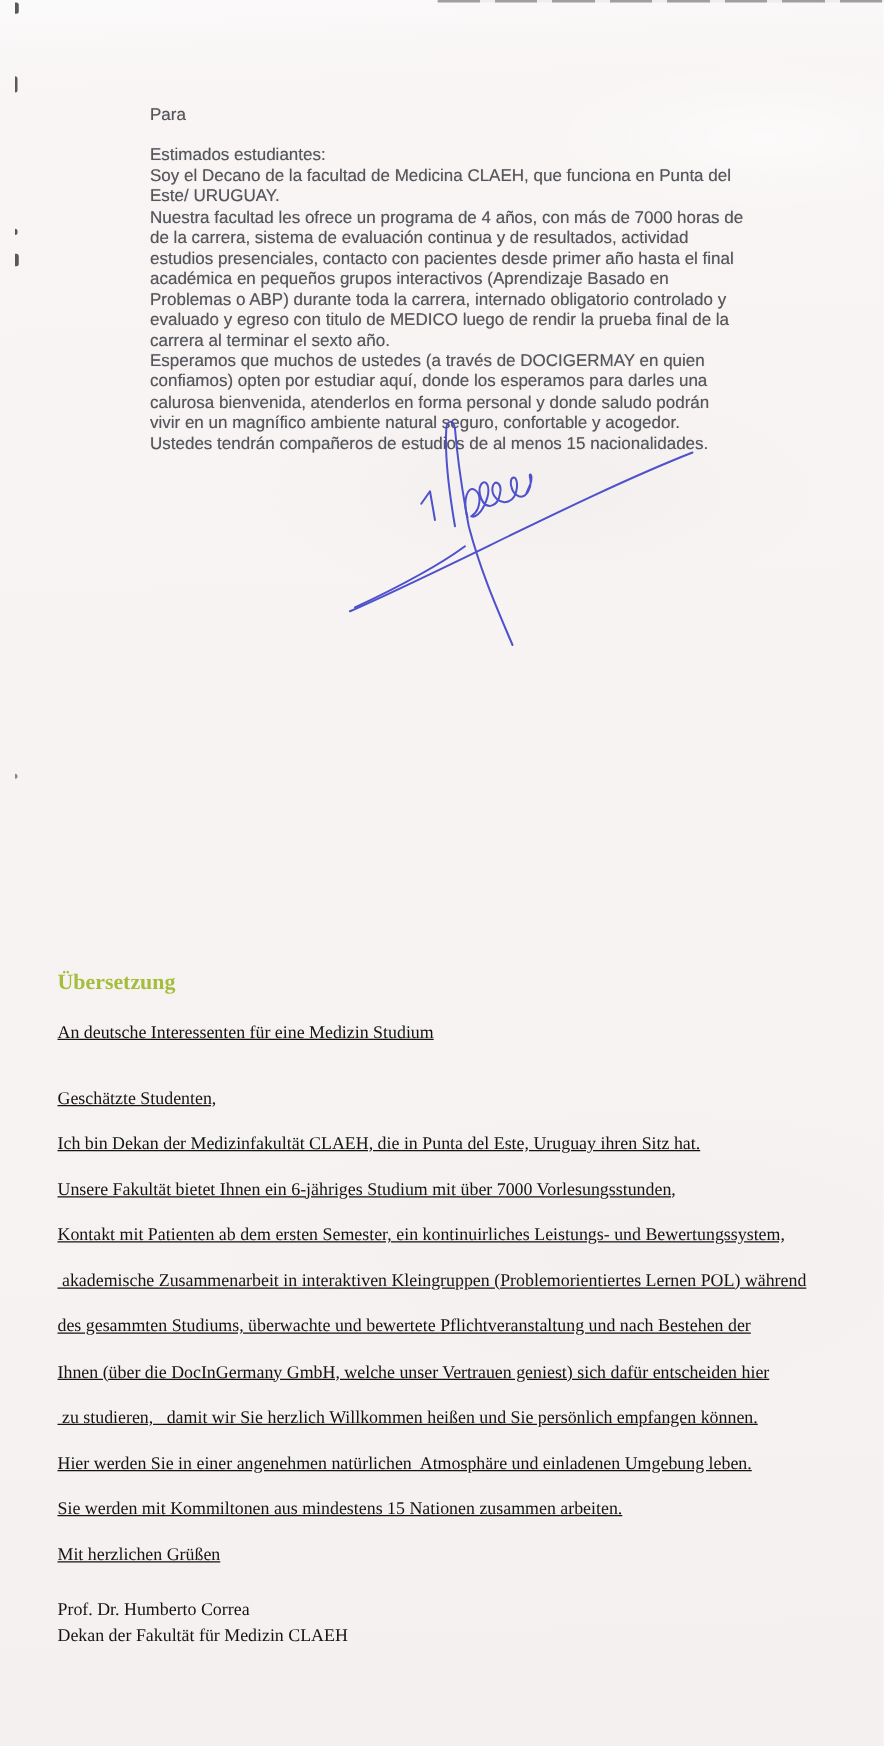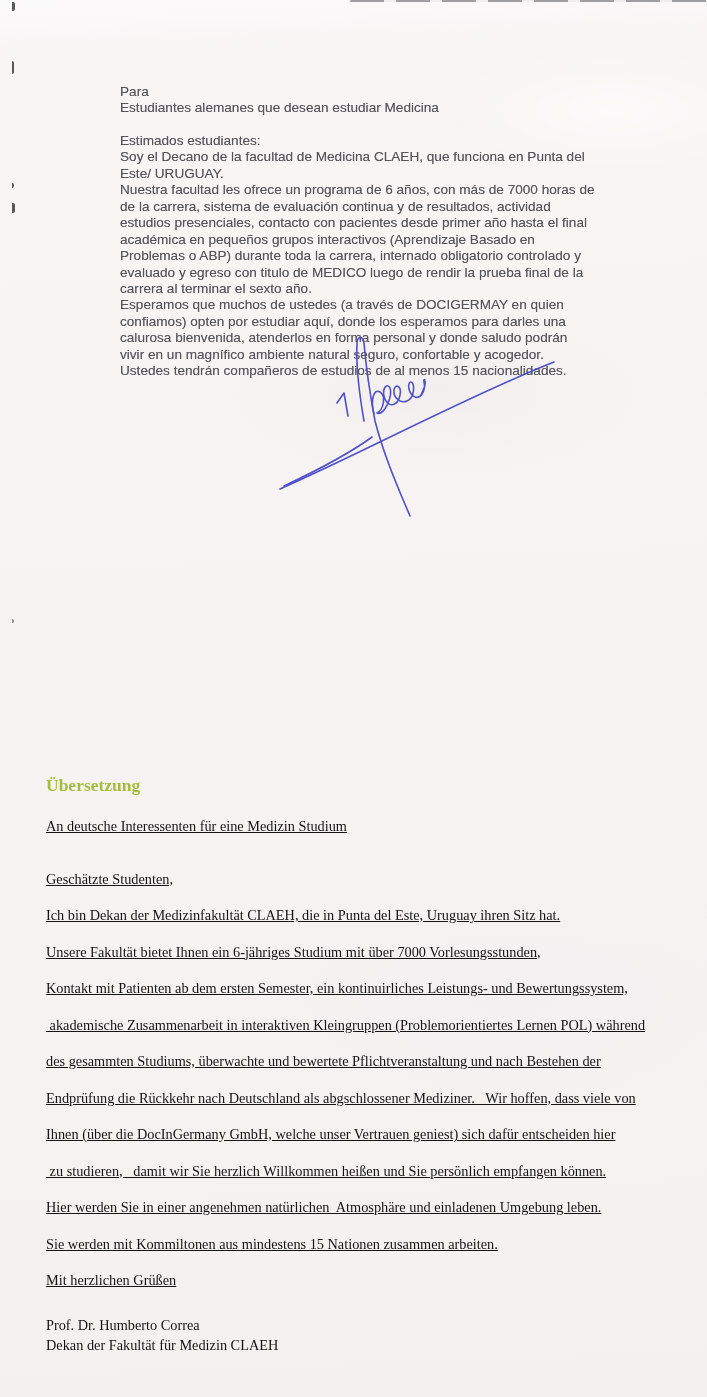--- a/index.html
+++ b/index.html
@@ -77,27 +77,26 @@
   <div class="top-edge-line"></div>
   <div class="speck s1"></div>
   <div class="speck s2"></div>
   <div class="speck s3"></div>
   <div class="speck s4"></div>
   <div class="speck s5"></div>
 
   <div class="spanish-block">
     <div class="es-para">
       <div class="es-line">Para</div>
-      <div class="es-line">Estudiantes alemanes que desean estudiar Medicina</div>
     </div>
     <div class="es-para">
       <div class="es-line">Estimados estudiantes:</div>
       <div class="es-line">Soy el Decano de la facultad de Medicina CLAEH, que funciona en Punta del</div>
       <div class="es-line">Este/ URUGUAY.</div>
-      <div class="es-line">Nuestra facultad les ofrece un programa de 6 años, con más de 7000 horas de</div>
+      <div class="es-line">Nuestra facultad les ofrece un programa de 4 años, con más de 7000 horas de</div>
       <div class="es-line">de la carrera, sistema de evaluación continua y de resultados, actividad</div>
       <div class="es-line">estudios presenciales, contacto con pacientes desde primer año hasta el final</div>
       <div class="es-line">académica en pequeños grupos interactivos (Aprendizaje Basado en</div>
       <div class="es-line">Problemas o ABP) durante toda la carrera, internado obligatorio controlado y</div>
       <div class="es-line">evaluado y egreso con titulo de MEDICO luego de rendir la prueba final de la</div>
       <div class="es-line">carrera al terminar el sexto año.</div>
       <div class="es-line">Esperamos que muchos de ustedes (a través de DOCIGERMAY en quien</div>
       <div class="es-line">confiamos) opten por estudiar aquí, donde los esperamos para darles una</div>
       <div class="es-line">calurosa bienvenida, atenderlos en forma personal y donde saludo podrán</div>
       <div class="es-line">vivir en un magnífico ambiente natural seguro, confortable y acogedor.</div>
@@ -117,21 +116,20 @@
 
   <div class="german-block">
     <h1 class="de-heading">Übersetzung</h1>
     <div class="de-line para-gap">An deutsche Interessenten für eine Medizin Studium</div>
     <div class="de-line">Geschätzte Studenten,</div>
     <div class="de-line">Ich bin Dekan der Medizinfakultät CLAEH, die in Punta del Este, Uruguay ihren Sitz hat.</div>
     <div class="de-line">Unsere Fakultät bietet Ihnen ein 6-jähriges Studium mit über 7000 Vorlesungsstunden,</div>
     <div class="de-line">Kontakt mit Patienten ab dem ersten Semester, ein kontinuirliches Leistungs- und Bewertungssystem,</div>
     <div class="de-line"> akademische Zusammenarbeit in interaktiven Kleingruppen (Problemorientiertes Lernen POL) während</div>
     <div class="de-line">des gesammten Studiums, überwachte und bewertete Pflichtveranstaltung und nach Bestehen der</div>
-    <div class="de-line">Endprüfung die Rückkehr nach Deutschland als abgschlossener Mediziner.   Wir hoffen, dass viele von</div>
     <div class="de-line">Ihnen (über die DocInGermany GmbH, welche unser Vertrauen geniest) sich dafür entscheiden hier</div>
     <div class="de-line"> zu studieren,   damit wir Sie herzlich Willkommen heißen und Sie persönlich empfangen können.</div>
     <div class="de-line">Hier werden Sie in einer angenehmen natürlichen  Atmosphäre und einladenen Umgebung leben.</div>
     <div class="de-line">Sie werden mit Kommiltonen aus mindestens 15 Nationen zusammen arbeiten.</div>
     <div class="de-line">Mit herzlichen Grüßen</div>
     <div class="de-sig-block">
       <div class="de-sig-line">Prof. Dr. Humberto Correa</div>
       <div class="de-sig-line">Dekan der Fakultät für Medizin CLAEH</div>
     </div>
   </div>

